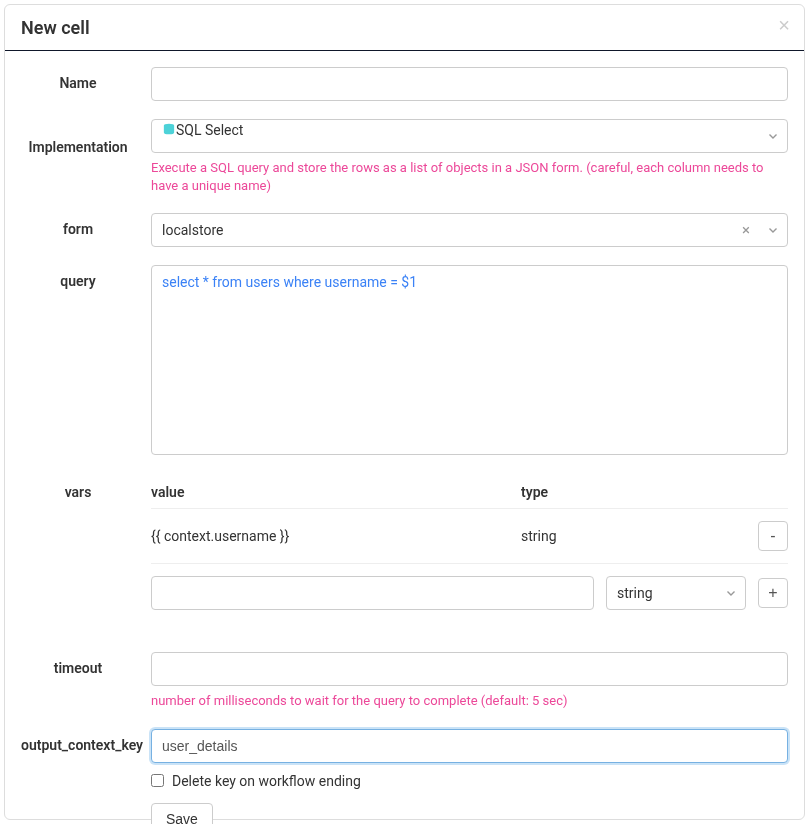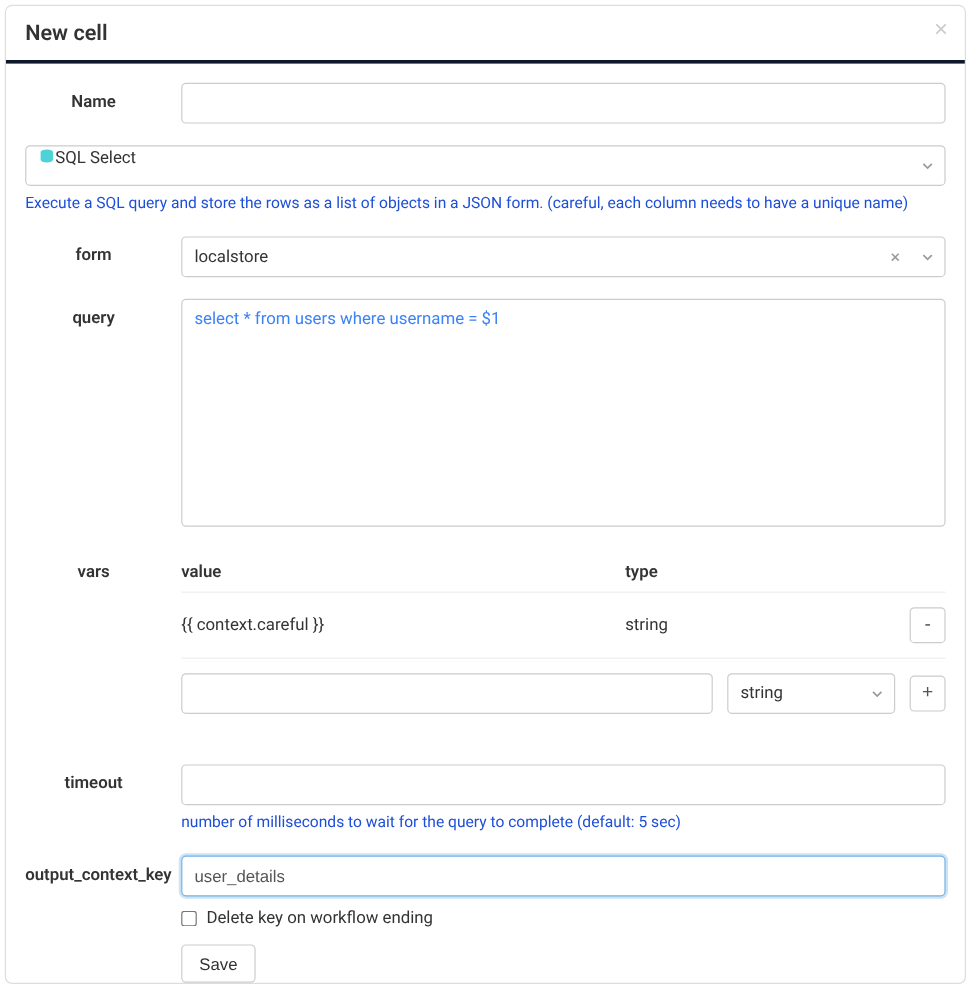--- a/index.html
+++ b/index.html
@@ -13,21 +13,21 @@
     .modal {
       border: 1px solid #ddd;
       border-radius: 6px;
       width: 801px;
       height: 816px;
       position: relative;
       background: #fff;
     }
     .modal-header {
       padding: 12px 16px;
-      border-bottom: 3px solid #0f172a;
+      border-bottom: 1px solid #0f172a;
       position: relative;
     }
     .modal-title {
       font-size: 18px;
       font-weight: 600;
       color: #333;
     }
     .close-btn {
       position: absolute;
       top: 10px;
@@ -124,21 +124,21 @@
     .select-arrow {
       width: 28px;
       display: flex;
       align-items: center;
       justify-content: center;
       color: #999;
     }
     .select-arrow svg { width: 14px; height: 14px; }
     .help-text {
       font-size: 13px;
-      color: #1d4ed8;
+      color: #ec4899;
       margin-top: 6px;
       line-height: 1.4;
     }
     .textarea {
       width: 100%;
       height: 190px;
       padding: 8px 10px;
       border: 1px solid #ccc;
       border-radius: 4px;
       font-size: 14px;
@@ -263,20 +263,21 @@
   <div class="modal-body">
 
     <div class="form-row">
       <div class="form-label">Name</div>
       <div class="form-field">
         <input type="text" class="text-input" value="" style="">
       </div>
     </div>
 
     <div class="form-row impl-row">
+      <div class="form-label">Implementation</div>
       <div class="form-field">
         <div class="select-box">
           <div class="select-content">
             <div class="select-icon-block">
               <svg class="db-icon" viewBox="0 0 16 14">
                 <ellipse cx="8" cy="3" rx="6" ry="2.2" fill="#4dd2d8"></ellipse>
                 <path d="M2 3 v4 a6 2.2 0 0 0 12 0 v-4" fill="#4dd2d8"></path>
                 <path d="M2 7 v4 a6 2.2 0 0 0 12 0 v-4" fill="#4dd2d8"></path>
               </svg>
             </div>
@@ -324,21 +325,21 @@
 
     <div class="form-row">
       <div class="form-label">vars</div>
       <div class="form-field">
         <div class="vars-table">
           <div class="vars-header">
             <div class="col-value">value</div>
             <div class="col-type">type</div>
           </div>
           <div class="vars-row">
-            <div class="col-value">{{ context.careful }}</div>
+            <div class="col-value">{{ context.username }}</div>
             <div class="col-type">string</div>
             <div class="col-action">
               <button class="small-btn">-</button>
             </div>
           </div>
           <div class="vars-input-row">
             <div class="vars-input-value">
               <input type="text" class="text-input" value="" style="">
             </div>
             <div class="vars-input-type">

